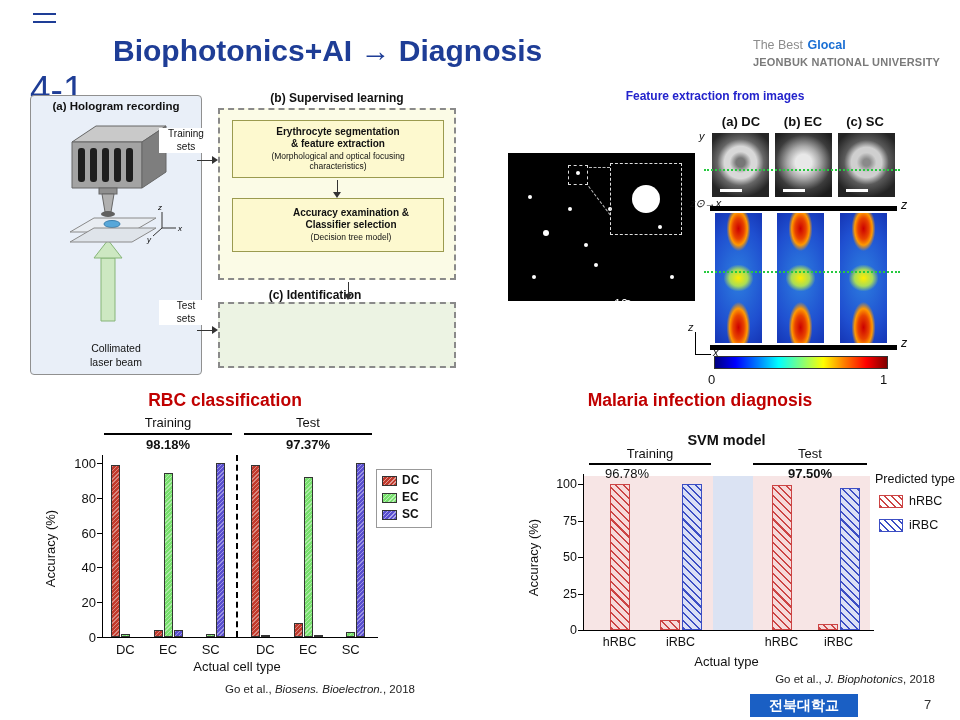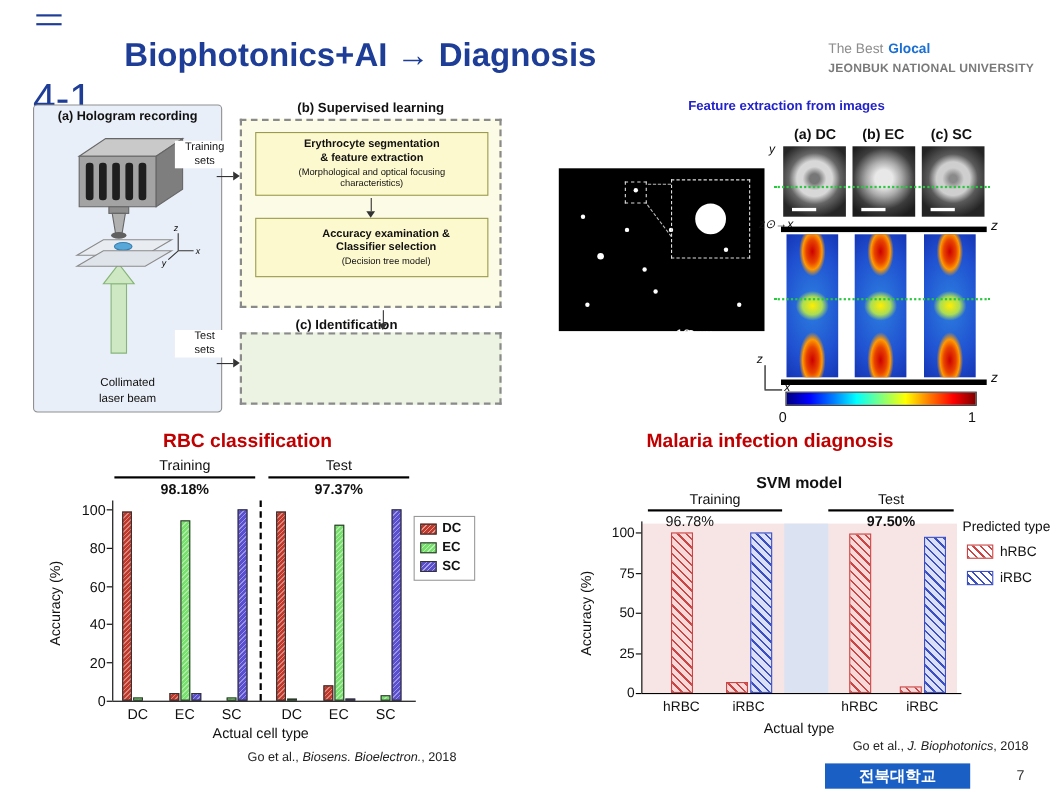--- a/index.html
+++ b/index.html
@@ -110,21 +110,21 @@
   #mal-ylab{left:-47px;top:118px;}
   .xlabel{position:absolute;text-align:center;font-size:13px;}
   #rbc-xlabel{left:62px;top:244px;width:270px;}
   #mal-xlabel{left:58px;top:222px;width:287px;}
   #mal-title{position:absolute;left:58px;top:0;width:287px;text-align:center;font-size:14.5px;font-weight:bold;}
   .citation{font-size:11.5px;color:#222;}
   #rbc-citation{left:200px;top:683px;width:240px;text-align:center;}
   #mal-citation{left:690px;top:673px;width:245px;text-align:right;}
 
   
-  .footer-box{left:750px;top:694px;width:132px;height:23px;background:var(--footer-blue);
+  .footer-box{left:750px;top:694px;width:108px;height:23px;background:var(--footer-blue);
     color:#fff;font-weight:bold;font-size:14px;text-align:center;line-height:23px;}
   .page-num{left:924px;top:697px;font-size:13px;color:#333;}
 </style>
 </head>
 <body>
 
 <div class="slide">
 
   <div class="abs header-lines"></div>
   <div class="abs slide-num">4-1</div>

